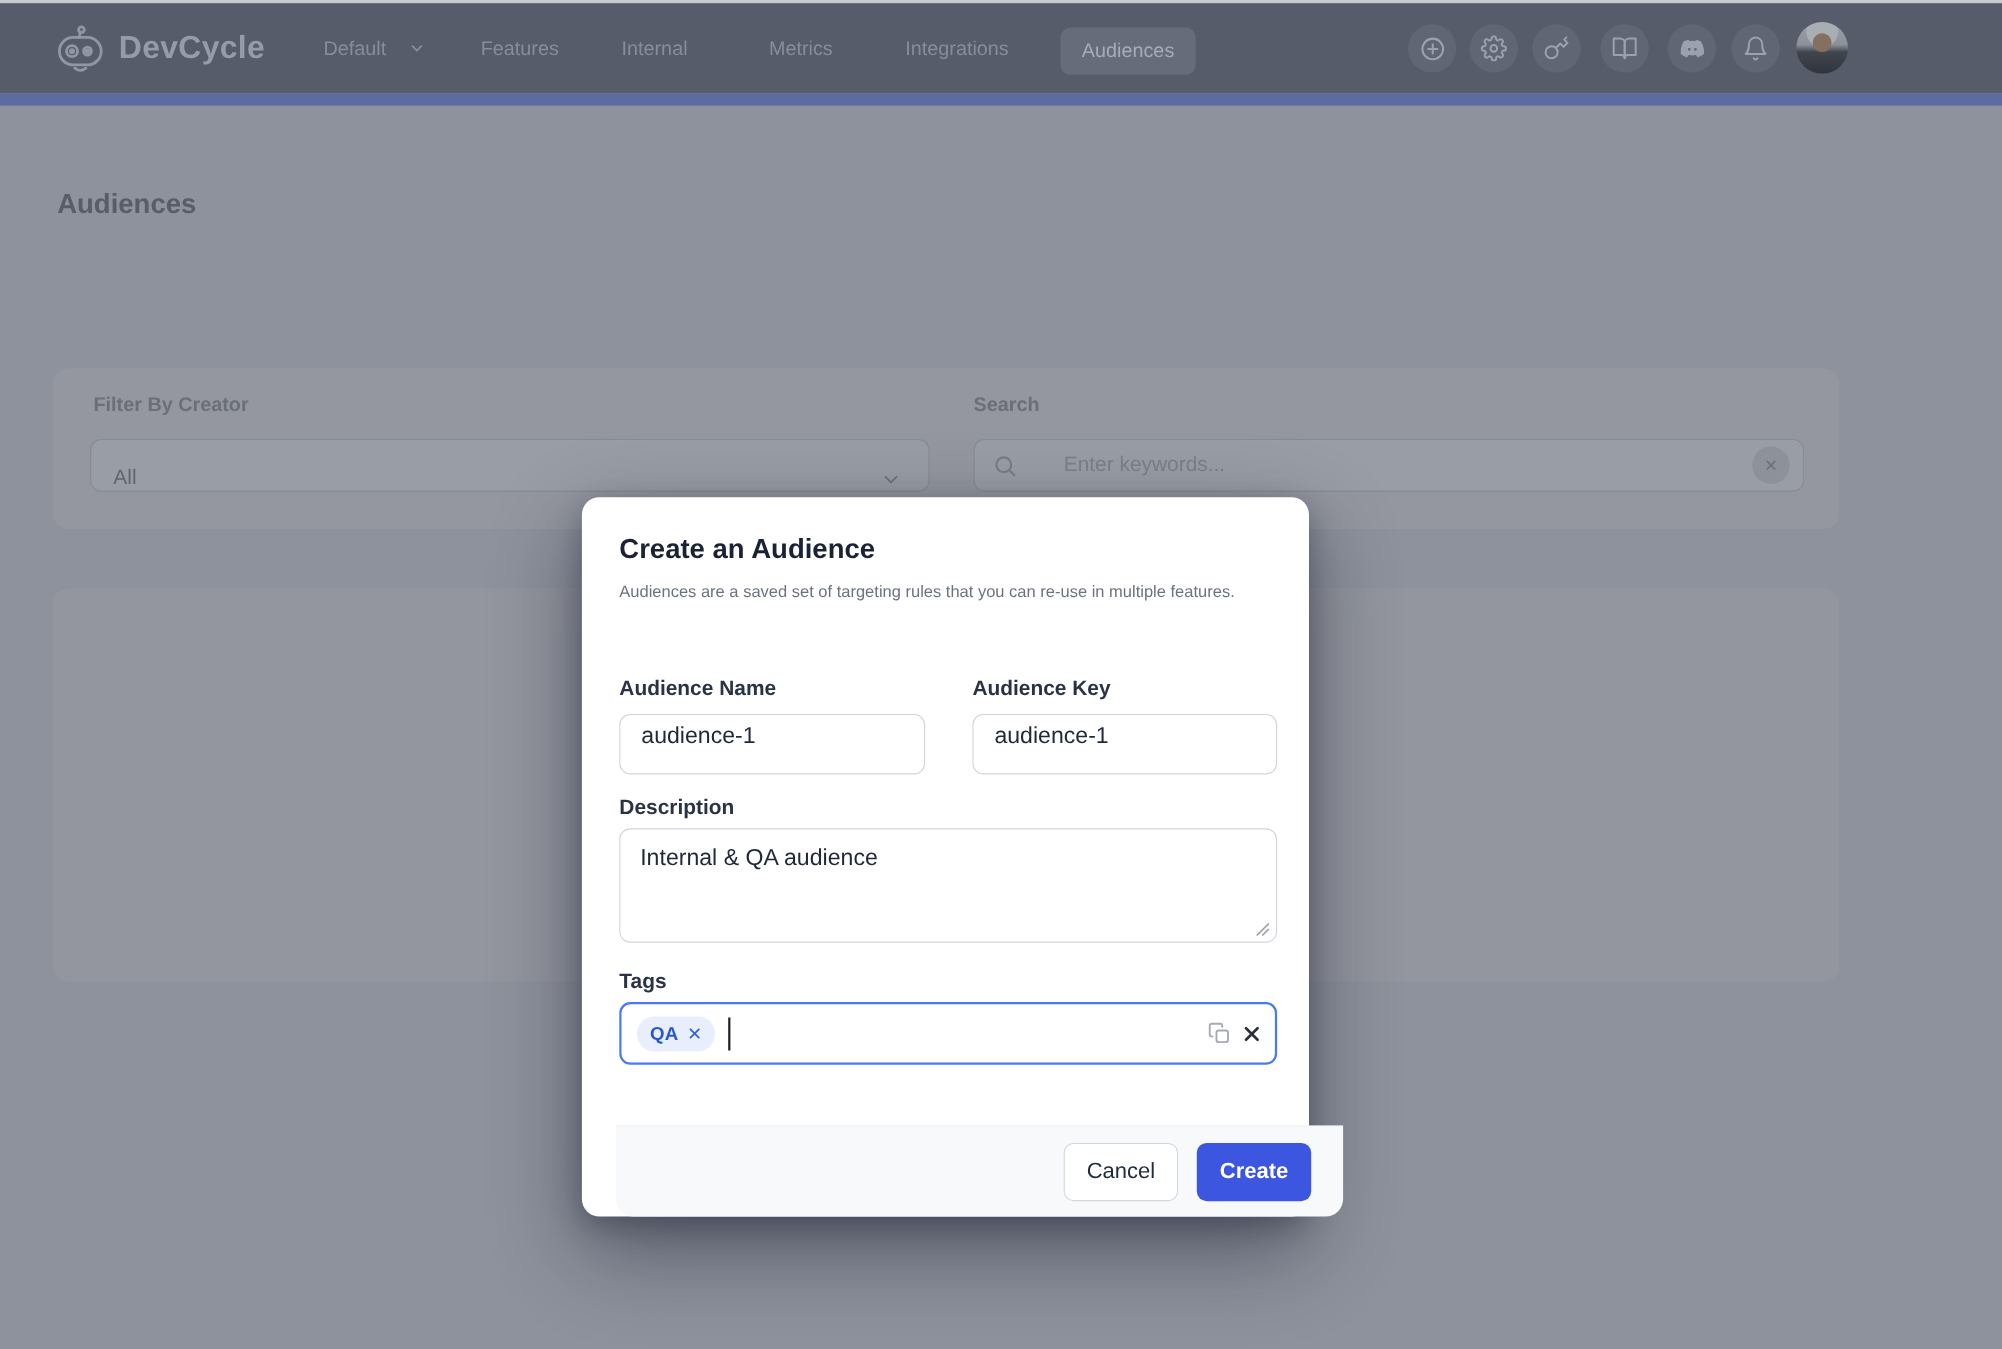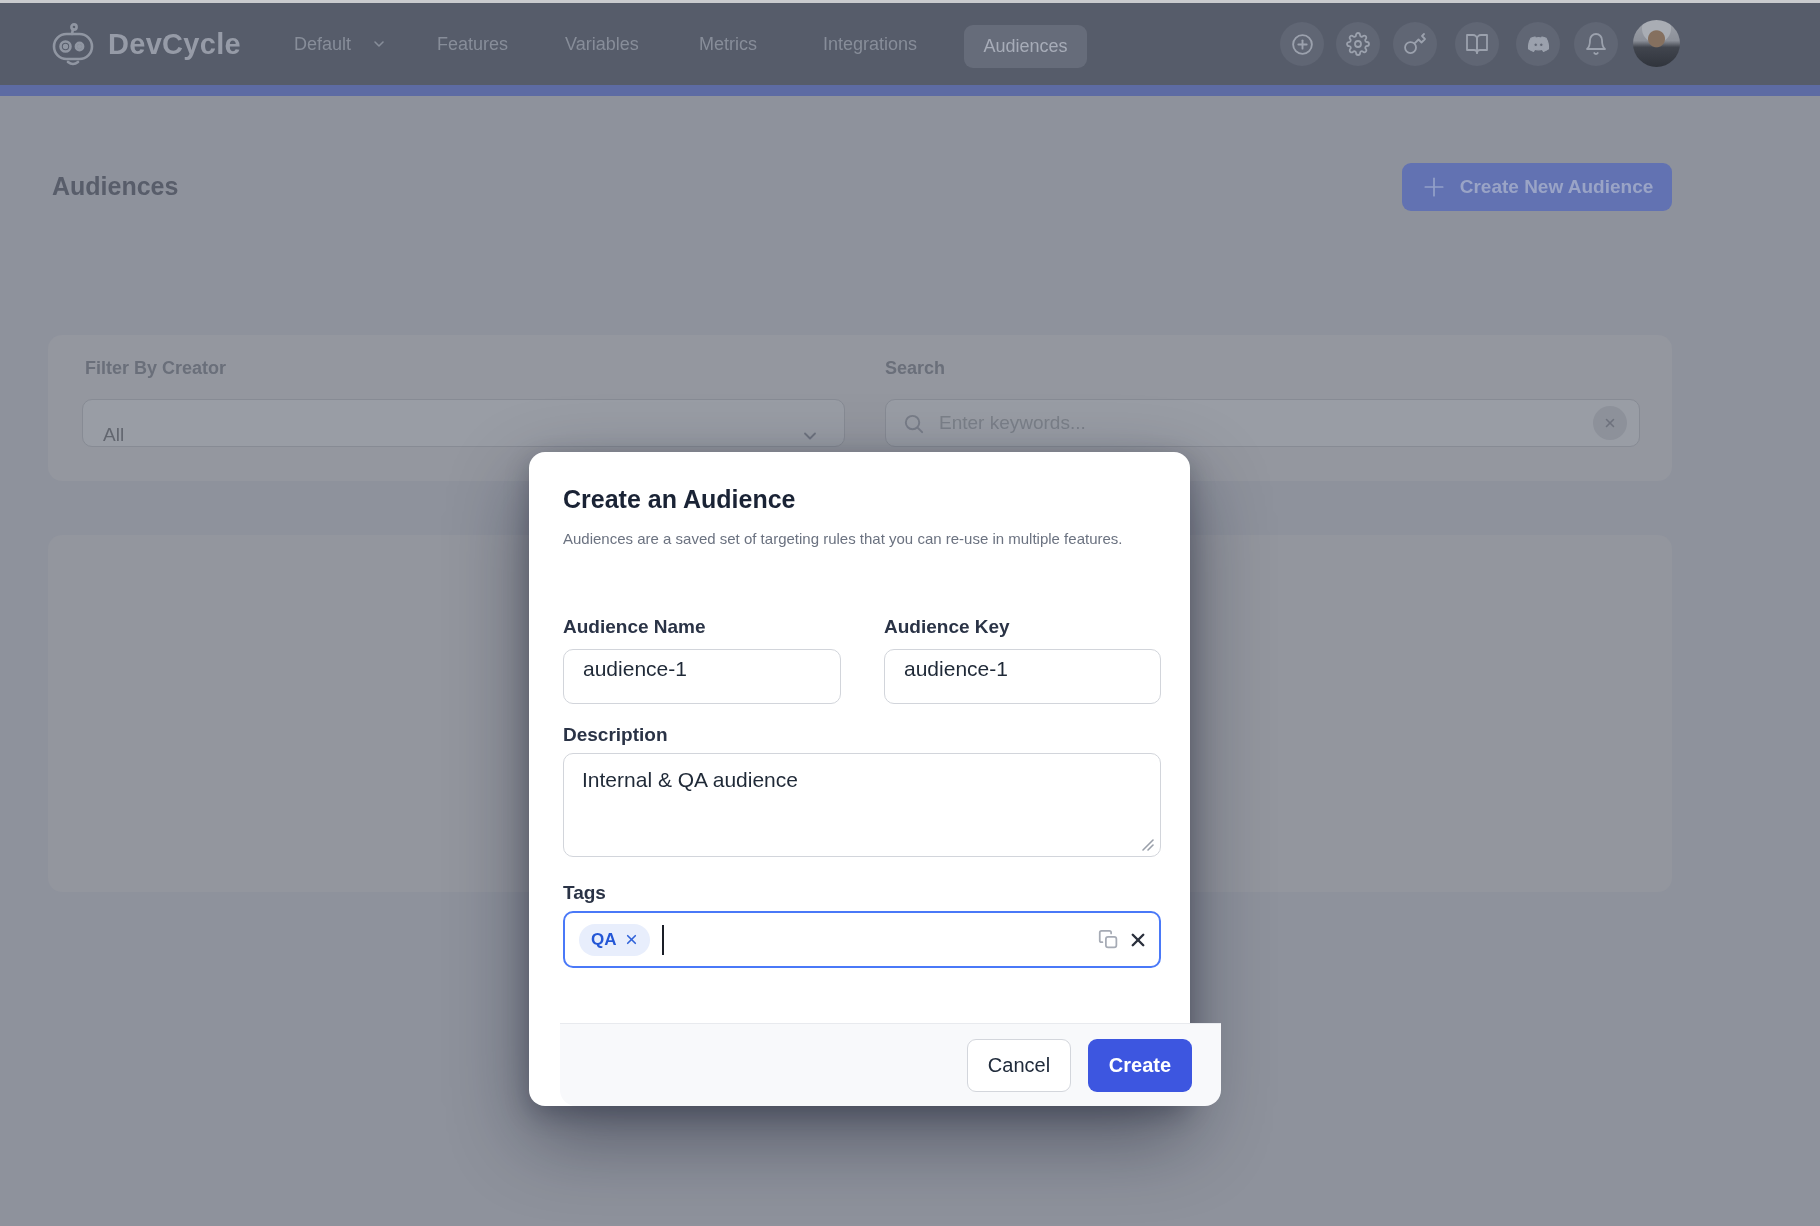--- a/index.html
+++ b/index.html
@@ -35,21 +35,21 @@
   .create-new-btn { position: absolute; left: 1402px; top: 163px; width: 270px; height: 48px; border-radius: 9px;
                     background: #6272b2; display: flex; align-items: center; justify-content: center; gap: 13px;
                     color: #9aa4c6; font-size: 19px; font-weight: 600; cursor: pointer; border: none; }
 
   .filter-card { position: absolute; left: 48px; top: 335px; width: 1624px; height: 146px; background: #94979f; border-radius: 14px; }
   .field-label-dim { position: absolute; font-size: 18px; font-weight: 600; color: #6a6f7a; line-height: 20px; }
   .dim-box { position: absolute; height: 48px; background: #999da5; border: 1px solid #878b94; border-radius: 10px; }
   .select-box { left: 34px; top: 64px; width: 763px; display: flex; align-items: flex-end; cursor: pointer; }
   .select-value { margin-left: 20px; font-size: 19px; color: #62666f; flex: 1; }
   .select-chevron { margin-right: 24px; }
-  .search-box { left: 837px; top: 64px; width: 755px; display: flex; align-items: center; }
+  .search-box { left: 837px; top: 64px; width: 755px; display: flex; align-items: center; gap: 28px; }
   .search-box svg.mag { margin-left: 16px; flex: 0 0 auto; }
   .search-input { flex: 1; height: 100%; background: transparent; border: none; outline: none;
                   font-family: "Liberation Sans", sans-serif; font-size: 19px; color: #62666f; margin-left: 14px; }
   .search-input::placeholder { color: #7b8089; opacity: 1; }
   .search-clear { width: 34px; height: 34px; border-radius: 50%; background: #8d919a; margin-right: 12px;
                   display: flex; align-items: center; justify-content: center; flex: 0 0 auto; cursor: pointer; }
 
   .empty-card { position: absolute; left: 48px; top: 535px; width: 1624px; height: 357px; background: #93969e; border-radius: 14px; }
 
   
@@ -111,21 +111,21 @@
       <span>
         <svg width="16" height="16" viewBox="0 0 24 24" fill="none" stroke="#878d99" stroke-width="2.4" stroke-linecap="round" stroke-linejoin="round">
             <polyline points="6 9 12 15 18 9"></polyline>
           </svg>
       </span>
     </div>
     <div class="nav-link" style="left:437px">
         <span>Features</span>
       </div>
     <div class="nav-link" style="left:565px">
-        <span>Variables</span>
+        <span>Internal</span>
       </div>
     <div class="nav-link" style="left:699px">
         <span>Metrics</span>
       </div>
     <div class="nav-link" style="left:823px">
         <span>Integrations</span>
       </div>
     <div class="nav-tab">
         <span>Audiences</span>
       </div>
@@ -179,29 +179,20 @@
           </svg>
       </span>
     </div>
     <div class="avatar"></div>
   </header>
 
   <div class="banner-strip"></div>
 
   <h1 class="page-title">Audiences</h1>
 
-  <button class="create-new-btn">
-    <span>
-      <svg width="26" height="26" viewBox="0 0 24 24" fill="none" stroke="#93a0c8" stroke-width="1.6" stroke-linecap="round">
-          <line x1="12" y1="4" x2="12" y2="20"></line>
-          <line x1="4" y1="12" x2="20" y2="12"></line>
-        </svg>
-    </span>
-    <span>Create New Audience</span>
-  </button>
 
   <section class="filter-card">
     <div class="field-label-dim" style="left:37px; top:23px">Filter By Creator</div>
     <div class="dim-box select-box">
       <span class="select-value">All</span>
       <span class="select-chevron">
         <svg width="20" height="20" viewBox="0 0 24 24" fill="none" stroke="#6f7480" stroke-width="2.2" stroke-linecap="round" stroke-linejoin="round">
             <polyline points="6 9 12 15 18 9"></polyline>
           </svg>
       </span>

